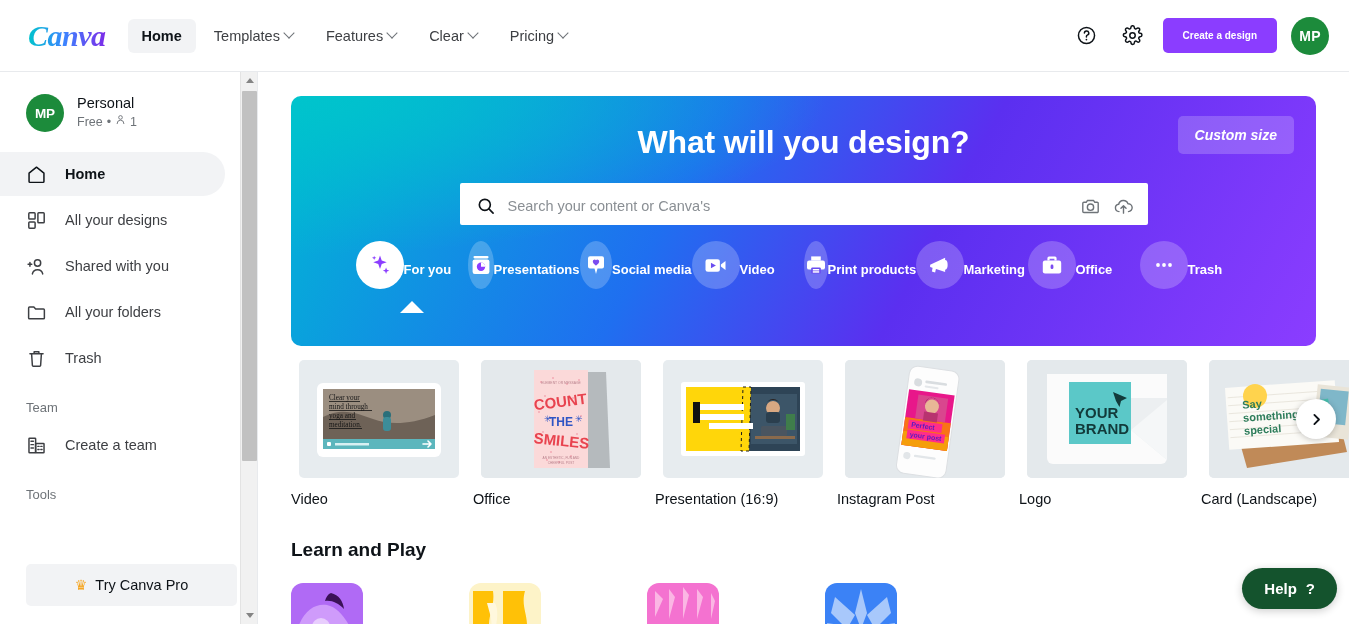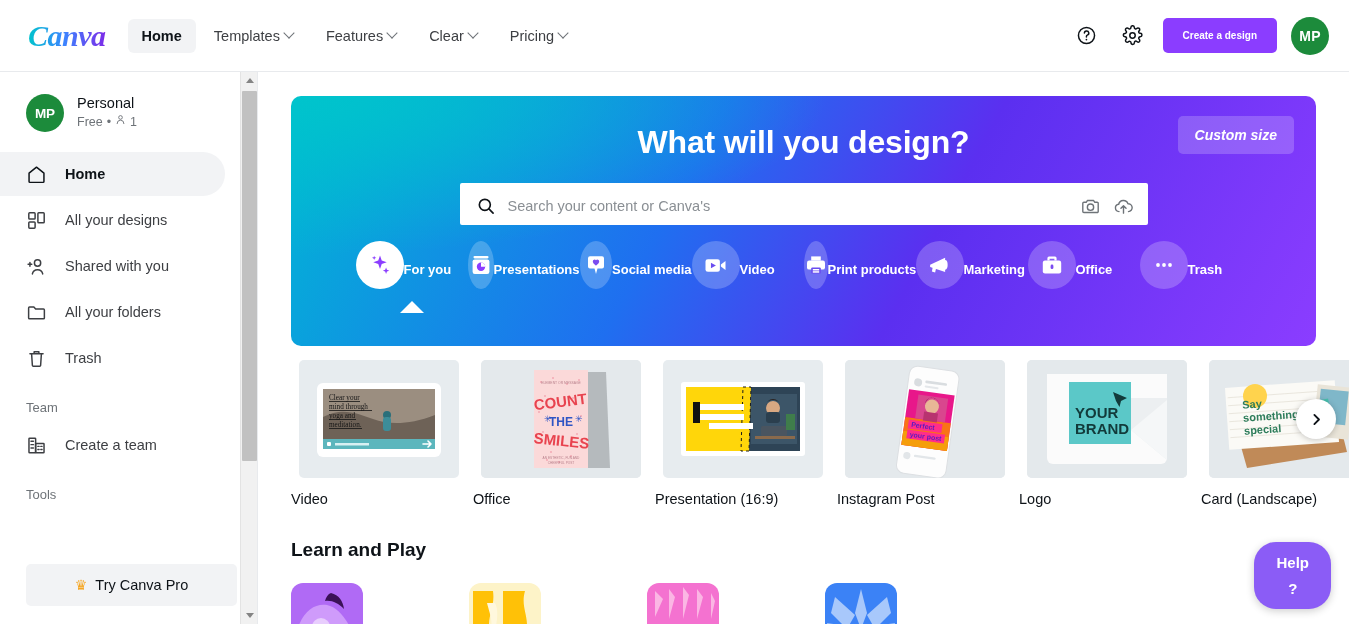--- a/index.html
+++ b/index.html
@@ -334,34 +334,33 @@
     width: 72px; height: 72px;
     border-radius: 12px;
     overflow: hidden;
     cursor: pointer;
     flex-shrink: 0;
   }
 
   
   .help-fab {
     position: absolute;
-    right: 18px; bottom: 15px;
-    background: #8b5cf6;
+    right: 12px; bottom: 15px;
+    background: #14532d;
     color: #fff;
     border: none;
     font-family: inherit;
     font-size: 15px;
     font-weight: 700;
     padding: 12px 22px;
     border-radius: 22px;
     display: flex; align-items: center; gap: 9px;
     cursor: pointer;
     box-shadow: 0 2px 8px rgba(0,0,0,0.2);
     z-index: 20;
-    flex-direction: column;
   }
 </style>
 </head>
 <body>
 
 <div class="header">
   <div class="logo">Canva</div>
 
   <nav class="nav">
     <div class="nav-item active">

